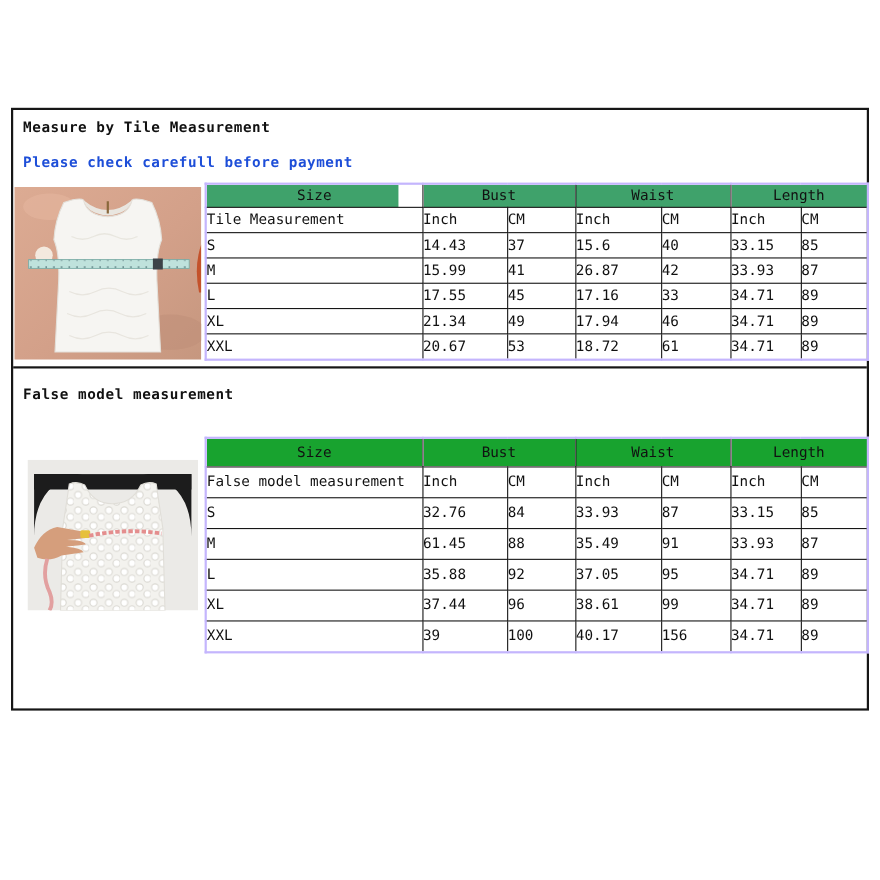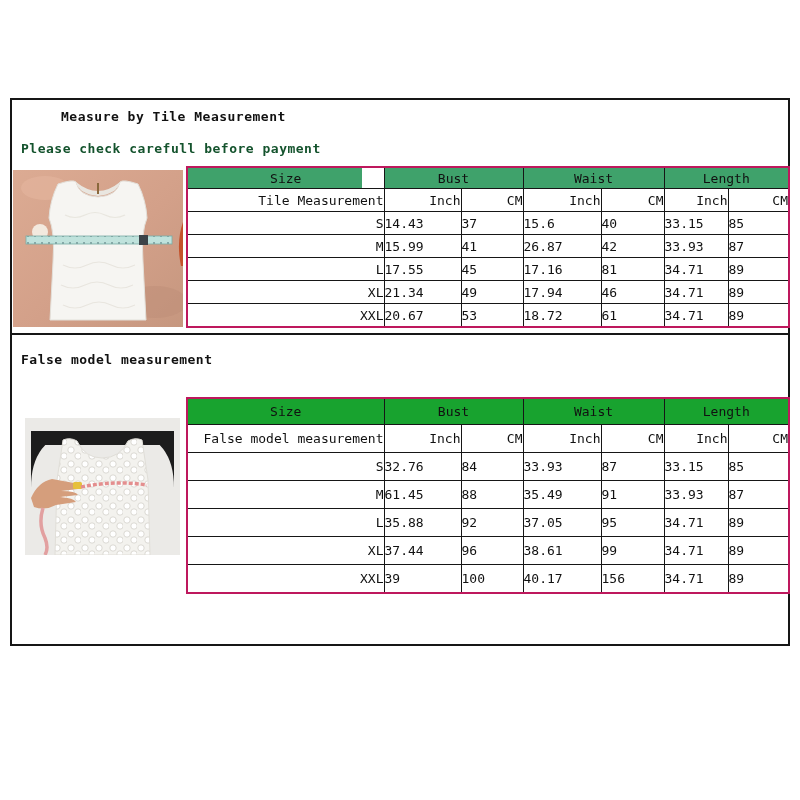--- a/index.html
+++ b/index.html
@@ -1,32 +1,32 @@
 <!DOCTYPE html>
 <html><head>
 <meta charset="utf-8">
 <style>
   html,body{margin:0;padding:0;background:#fff;}
   .sheet{position:relative;width:800px;height:800px;background:#ffffff;
          font-family:"DejaVu Sans Mono","Liberation Mono",monospace;color:#111;overflow:hidden;}
   .box{position:absolute;left:10px;top:98px;width:776px;height:544px;border:2px solid #161616;background:#fff;}
-  .title{position:absolute;left:9px;top:9px;font-size:13px;font-weight:bold;letter-spacing:0.5px;margin-left:40px;}
-  .warn{position:absolute;left:9px;top:41px;font-size:13px;font-weight:bold;letter-spacing:0.5px;color:#14532d;}
+  .title{position:absolute;left:9px;top:9px;font-size:13px;font-weight:bold;letter-spacing:0.5px;}
+  .warn{position:absolute;left:9px;top:41px;font-size:13px;font-weight:bold;letter-spacing:0.5px;color:#1d4ed8;}
   .sec2{position:absolute;left:9px;top:252px;font-size:13px;font-weight:bold;letter-spacing:0.5px;}
-  .tbl{position:absolute;left:174px;width:602px;border-collapse:collapse;table-layout:fixed;border:2px solid #be185d;}
+  .tbl{position:absolute;left:174px;width:602px;border-collapse:collapse;table-layout:fixed;border:2px solid #c4b5fd;}
   .tbl td,.tbl th{border:1px solid #161616;font-size:13px;font-weight:normal;white-space:nowrap;overflow:hidden;padding:0;}
   .t1{top:66px;}
   .t2{top:297px;}
   .grp{font-weight:bold;text-align:center;}
   .t1 .grp{background:#3fa26b;height:20px;}
   .t1 .grp-size{background:linear-gradient(to right,#3fa26b 0 89%,#ffffff 89%);}
   .t2 .grp{background:#18a32f;height:25px;}
   .t1 td{height:22px;}
   .t2 td{height:27px;}
-  .rowhdr,.unit,.c-size{text-align:right;}
+  .rowhdr,.unit,.c-size{text-align:left;}
   .c-num{text-align:left;padding-right:3px;}
   .divider{position:absolute;left:0;top:233px;width:100%;height:0;border-top:2px solid #161616;}
   .footer{position:absolute;left:0;top:493px;width:100%;height:51px;box-sizing:border-box;border-top:2px solid #161616;
           display:flex;align-items:center;justify-content:center;font-size:13px;font-weight:bold;letter-spacing:0.5px;}
   .photo{position:absolute;}
   .photo1{left:1px;top:70px;width:170px;height:157px;}
   .photo2{left:13px;top:318px;width:155px;height:137px;}
   .photo svg{display:block;width:100%;height:100%;}
 </style>
 </head>
@@ -114,21 +114,21 @@
             <td class="c-num">26.87</td>
             <td class="c-num">42</td>
             <td class="c-num">33.93</td>
             <td class="c-num">87</td>
           </tr>
           <tr>
             <td class="c-size">L</td>
             <td class="c-num">17.55</td>
             <td class="c-num">45</td>
             <td class="c-num">17.16</td>
-            <td class="c-num">81</td>
+            <td class="c-num">33</td>
             <td class="c-num">34.71</td>
             <td class="c-num">89</td>
           </tr>
           <tr>
             <td class="c-size">XL</td>
             <td class="c-num">21.34</td>
             <td class="c-num">49</td>
             <td class="c-num">17.94</td>
             <td class="c-num">46</td>
             <td class="c-num">34.71</td>

